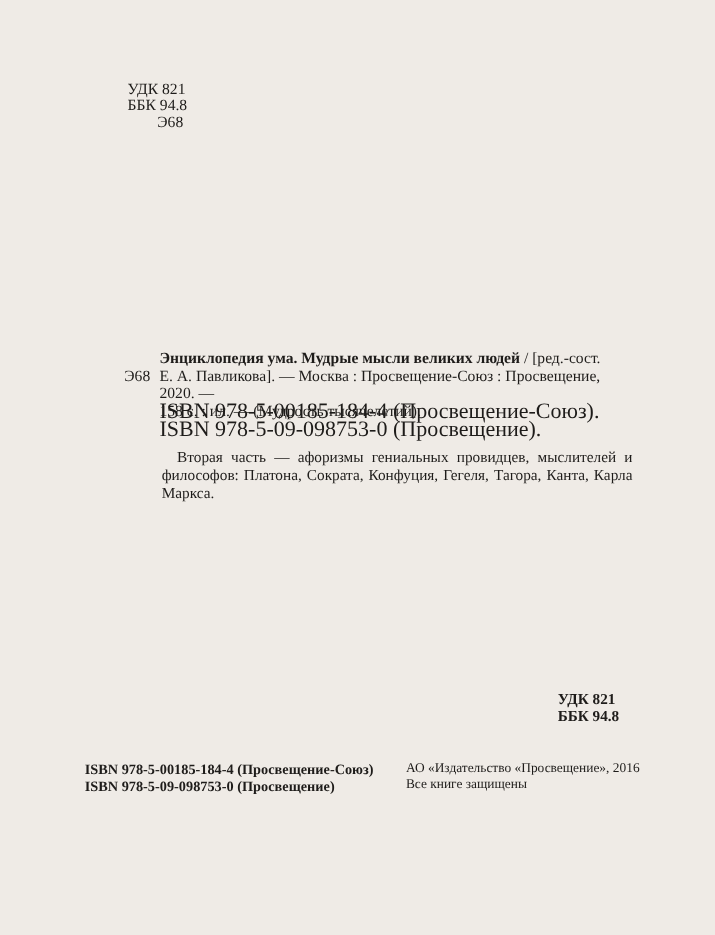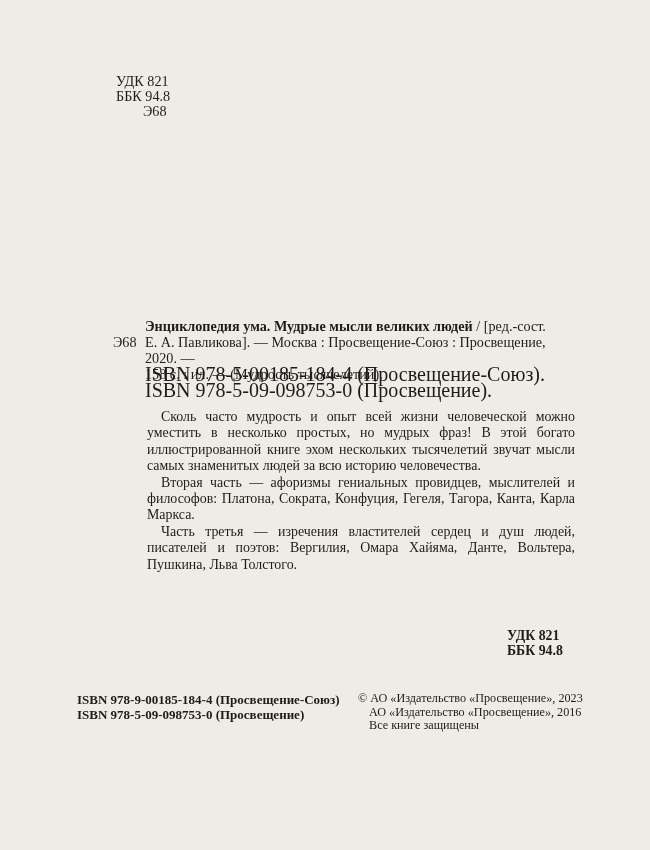--- a/index.html
+++ b/index.html
@@ -103,32 +103,29 @@
   <div>Е. А. Павликова]. — Москва : Просвещение-Союз : Просвещение, 2020. —</div>
   <div>158 с. :  ил. — (Мудрость тысячелетий).</div>
 </div>
 
 <div class="abs isbn-block">
   <div>ISBN 978-5-00185-184-4 (Просвещение-Союз).</div>
   <div>ISBN 978-5-09-098753-0 (Просвещение).</div>
 </div>
 
 <div class="abs annotation">
-  <p>Сколь часто мудрость и опыт всей жизни человеческой можно уместить в несколько простых, но мудрых фраз! В этой богато иллюстрированной книге эхом нескольких тысячелетий звучат мысли самых знаменитых людей за всю историю человечества.</p>
   <p>Вторая часть — афоризмы гениальных провидцев, мыслителей и философов: Платона, Сократа, Конфуция, Гегеля, Тагора, Канта, Карла Маркса.</p>
-  <p>Часть третья — изречения властителей сердец и душ людей, писателей и поэтов: Вергилия, Омара Хайяма, Данте, Вольтера, Пушкина, Льва Толстого.</p>
 </div>
 
 <div class="abs codes-bottom">
   <div>УДК 821</div>
   <div>ББК 94.8</div>
 </div>
 
 <div class="abs isbn-bottom">
-  <div>ISBN 978-9-00185-184-4 (Просвещение-Союз)</div>
+  <div>ISBN 978-5-00185-184-4 (Просвещение-Союз)</div>
   <div>ISBN 978-5-09-098753-0 (Просвещение)</div>
 </div>
 
 <div class="abs copyright">
-  <div>© АО «Издательство «Просвещение», 2023</div>
   <div class="indent">АО «Издательство «Просвещение», 2016</div>
   <div class="indent">Все книге защищены</div>
 </div>
 
 </body></html>

